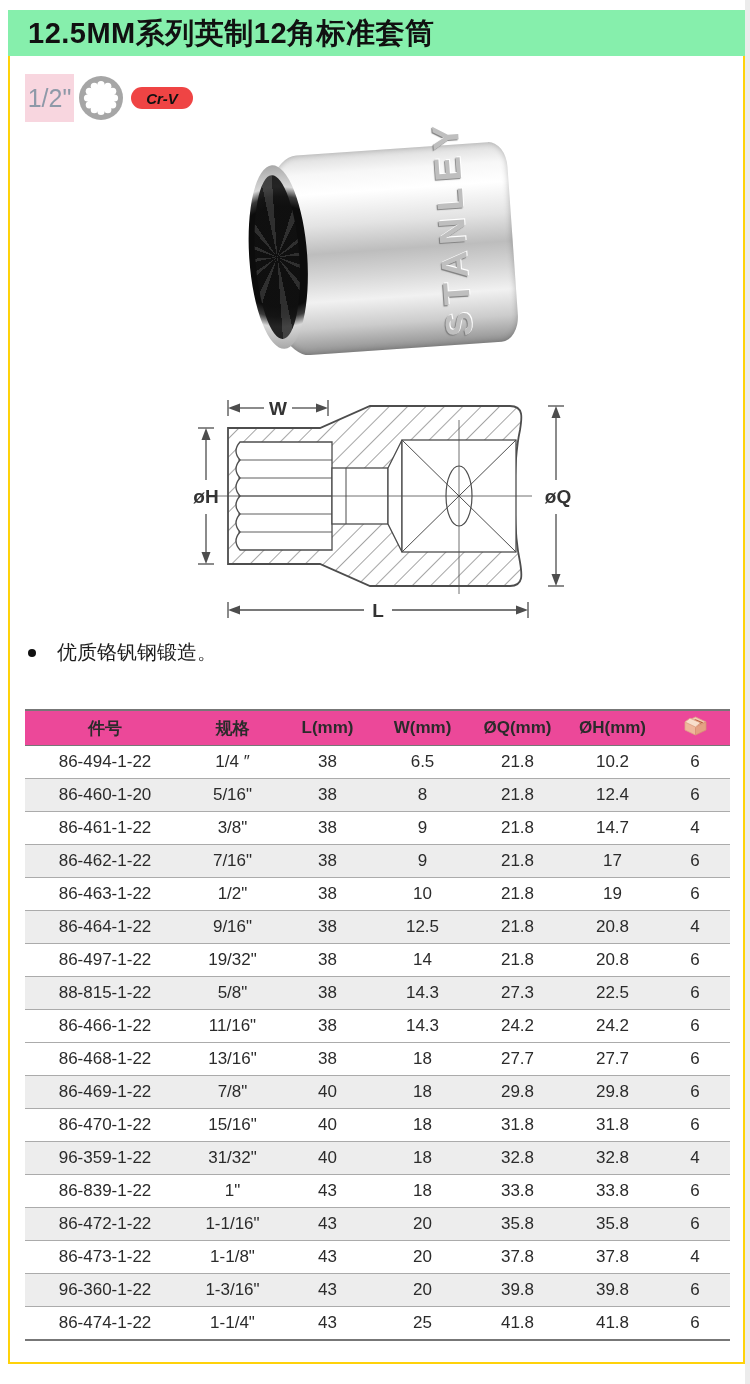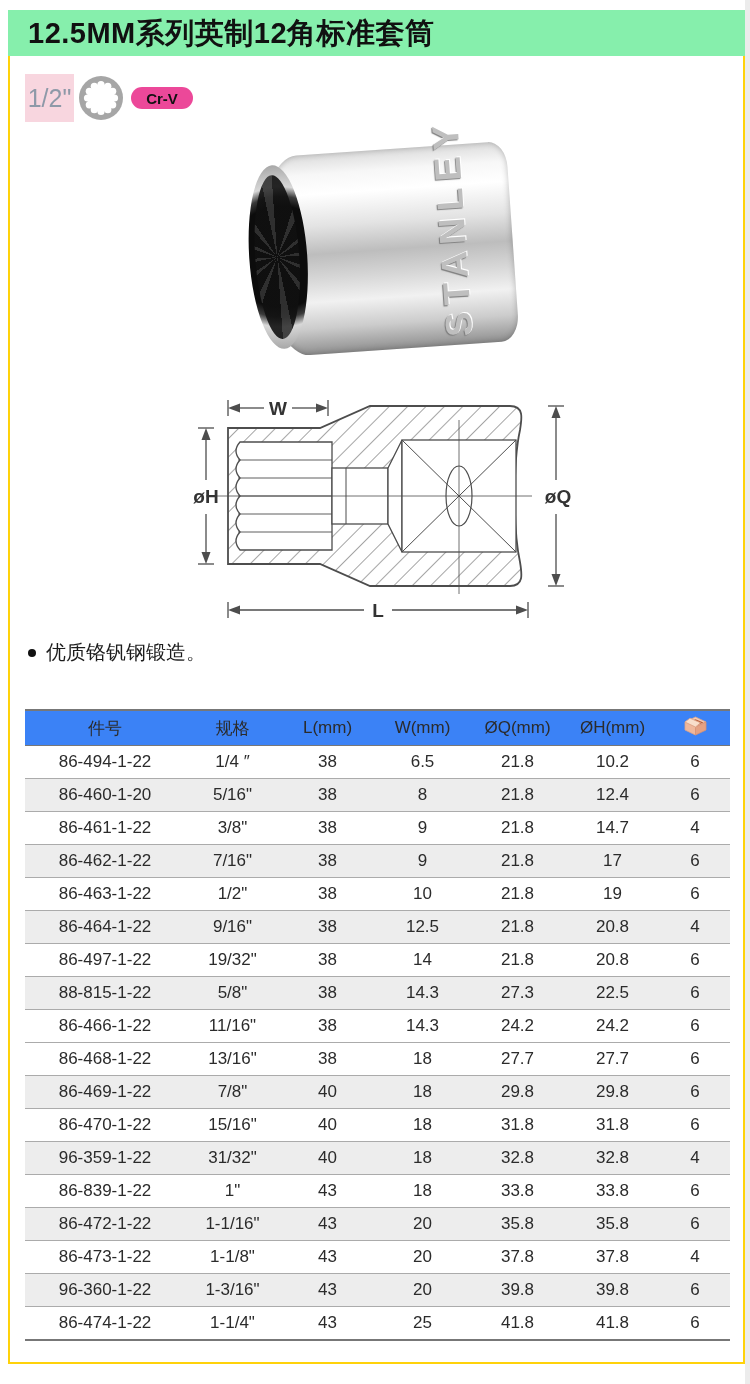--- a/index.html
+++ b/index.html
@@ -8,48 +8,48 @@
   .right-strip{position:absolute;right:0;top:0;width:5px;height:100%;background:#ececec;}
   .frame{position:absolute;left:8px;top:10px;width:733px;height:1350px;
          border:2px solid #FFD20A;background:#fff;}
   .title-bar{position:absolute;left:8px;top:10px;width:737px;height:46px;background:#86efac;
              line-height:46px;padding-left:20px;box-sizing:border-box;font-size:29px;
              font-weight:bold;color:#111;letter-spacing:0.5px;white-space:nowrap;}
   
   .badge-drive{position:absolute;left:25px;top:74px;width:49px;height:48px;background:#F8D6DF;
                display:flex;align-items:center;justify-content:center;font-size:25px;color:#8E99A8;}
   .ring-icon{position:absolute;left:78px;top:75px;width:46px;height:46px;}
-  .badge-crv{position:absolute;left:131px;top:87px;width:62px;height:22px;background:#ec4899;
+  .badge-crv{position:absolute;left:131px;top:87px;width:62px;height:22px;background:#ef4444;
              border-radius:11px;display:flex;align-items:center;justify-content:center;
-             font-size:15px;font-weight:bold;color:#111;}
+             font-size:15px;font-weight:bold;font-style:italic;color:#111;}
   
   .photo{position:absolute;left:243px;top:146px;width:272px;height:208px;transform:rotate(-4deg);}
   .photo .body{position:absolute;left:20px;top:4px;right:2px;bottom:4px;
     border-radius:40px 18px 18px 40px / 90px 26px 26px 90px;
     background:linear-gradient(180deg,#dcdcdc 0%,#f7f7f7 10%,#ffffff 20%,#e3e3e3 36%,
                #bdbdbd 50%,#d6d6d6 62%,#f1f1f1 74%,#cccccc 87%,#8f8f8f 100%);
     box-shadow:inset 0 0 6px rgba(0,0,0,.25);}
   .photo .cap{position:absolute;left:6px;top:12px;width:58px;height:184px;border-radius:50%;
     background:radial-gradient(circle at 55% 50%, #0c0c0c 0 52%, #3a3a3a 62%, #d8d8d8 72%, #9c9c9c 100%);}
   .photo .cap-notch{position:absolute;left:12px;top:22px;width:44px;height:164px;border-radius:50%;
     background:repeating-conic-gradient(#101010 0 22deg,#333 22deg 30deg);opacity:.9;}
   .photo .brand{position:absolute;right:40px;top:12px;bottom:12px;display:flex;align-items:center;
     writing-mode:vertical-rl;transform:rotate(180deg);font-size:37px;font-weight:bold;
     letter-spacing:7px;color:#bfbfbf;
     text-shadow:1px 1px 0 #ffffff,-1px -1px 1px #7d7d7d;}
   
   .diagram{position:absolute;left:180px;top:376px;width:430px;height:250px;}
   
   .features{position:absolute;left:28px;top:634px;margin:0;padding:0;list-style:none;}
-  .features li{font-size:20px;color:#1c1c1c;line-height:37px;display:flex;align-items:center;}
+  .features li{font-size:20px;color:#1c1c1c;line-height:37px;display:flex;align-items:center;gap:11px;}
   .features .dot{width:8px;height:8px;border-radius:50%;background:#111;margin-right:10px;flex:0 0 8px;}
   
   .spec-table{position:absolute;left:25px;top:709px;width:705px;border-collapse:collapse;
               table-layout:fixed;font-size:17px;color:#2b2b2b;}
-  .spec-table th{background:#3b82f6;font-weight:normal;height:32px;
+  .spec-table th{background:#ec4899;font-weight:bold;height:32px;
                  border-top:2px solid #777;border-bottom:1px solid #777;}
   .spec-table td{height:30px;text-align:center;border-bottom:1px solid #ABABAB;}
   .spec-table tr.alt td{background:#EDEDED;}
   .spec-table tr:last-child td{border-bottom:2px solid #777;}
   .col-part{width:160px}.col-size{width:95px}.col-l{width:95px}.col-w{width:95px}
   .col-q{width:95px}.col-h{width:95px}.col-pack{width:70px}
 </style>
 </head>
 <body>
 

